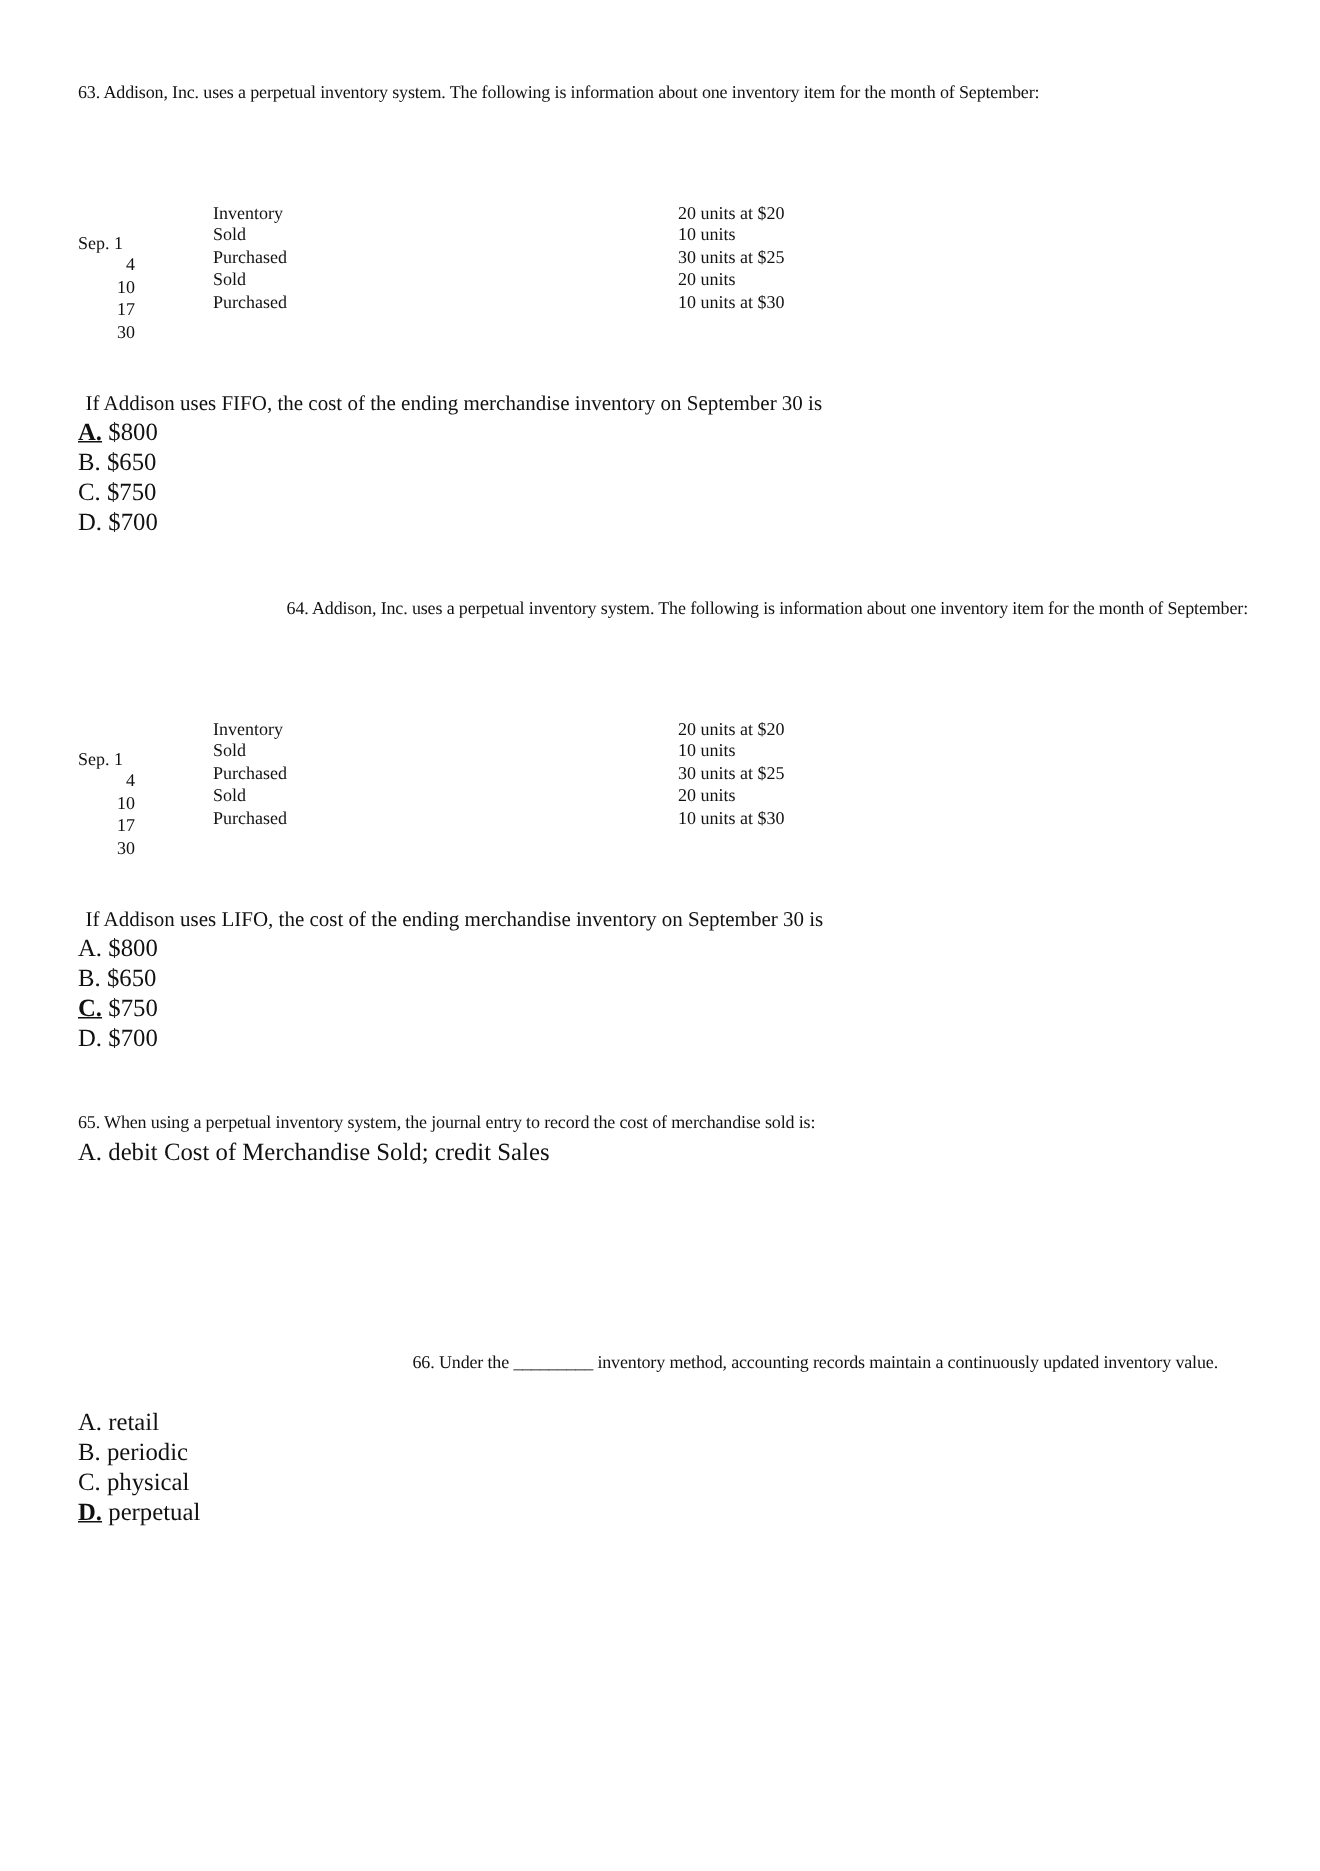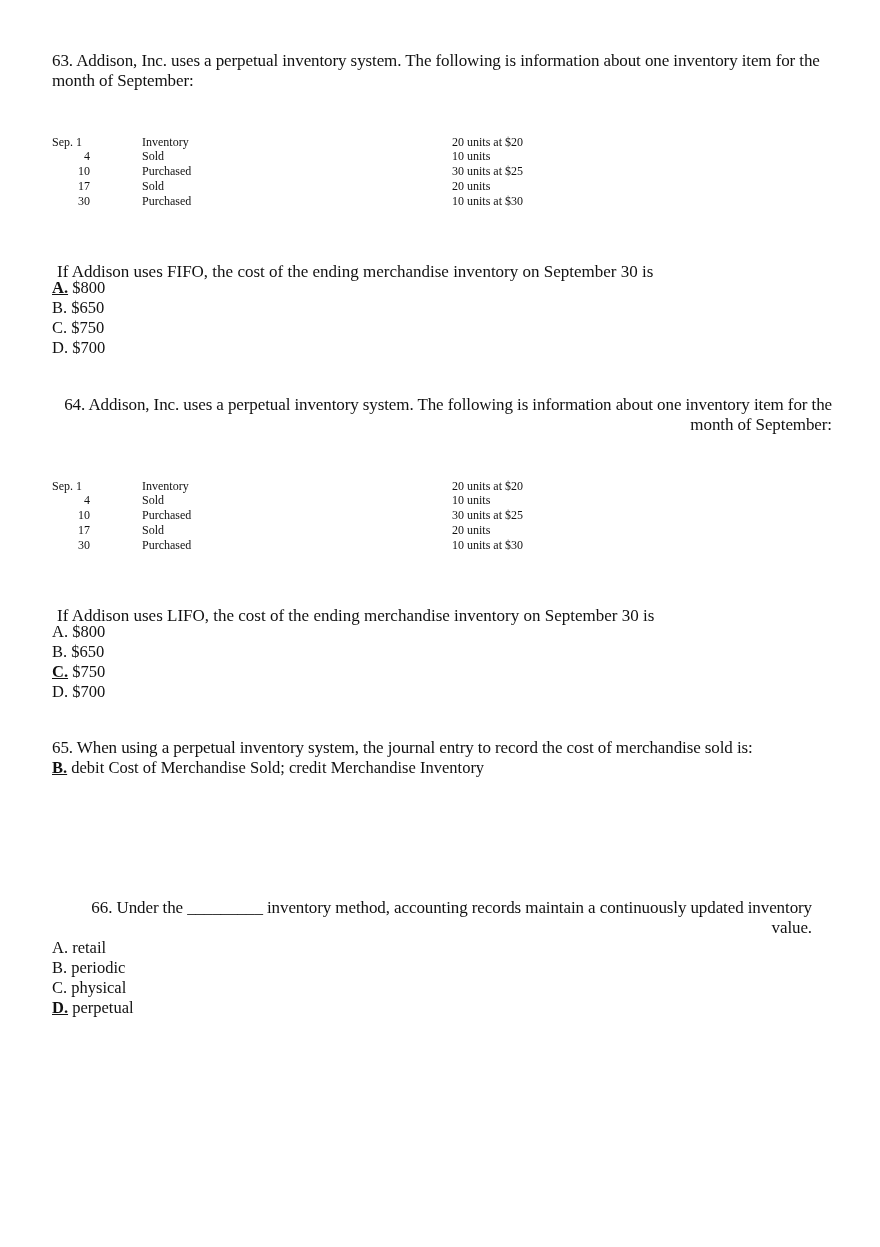--- a/index.html
+++ b/index.html
@@ -1,25 +1,25 @@
 <!DOCTYPE html>
 <html><head>
 <meta charset="utf-8">
 <style>
   html, body { margin: 0; padding: 0; background: #ffffff; }
   body { width: 880px; height: 1247px; position: relative; overflow: hidden;
          font-family: "Liberation Serif", serif; color: #111; }
-  .q-stem { position: absolute; left: 52px; width: 780px; font-size: 17px; line-height: 20px; letter-spacing: -0.1px; }
+  .q-stem { position: absolute; left: 52px; width: 780px; font-size: 12px; line-height: 20px; letter-spacing: -0.1px; }
   .tbl { position: absolute; left: 52px; width: 480px; font-size: 12px; }
   .tbl .row { position: absolute; left: 0; width: 480px; height: 15px; }
-  .tbl .day { position: absolute; width: 38px; text-align: right; }
+  .tbl .day { position: absolute; width: 38px; text-align: right; margin-top: 20px; }
   .tbl .day.first { text-align: left; width: 60px; }
   .tbl .act { position: absolute; left: 90px; }
   .tbl .qty { position: absolute; left: 400px; }
-  .prompt { position: absolute; left: 57px; font-size: 17px; }
+  .prompt { position: absolute; left: 57px; font-size: 14px; }
   .opts { position: absolute; left: 52px; font-size: 16.5px; line-height: 20px; }
   .opt { height: 20px; white-space: nowrap; }
   .letter.correct { font-weight: bold; text-decoration: underline; }
 </style>
 </head>
 <body>
 
 <div class="q-stem" style="top:51px;">
   <span>63.</span>
   <span>Addison, Inc. uses a perpetual inventory system.  The following is information about one inventory item for the month of September:</span>
@@ -96,21 +96,21 @@
   <div class="opt"><span class="letter">B.</span> <span>$650</span></div>
   <div class="opt"><span class="letter correct">C.</span> <span>$750</span></div>
   <div class="opt"><span class="letter">D.</span> <span>$700</span></div>
 </div>
 
 <div class="q-stem" style="top:738px;">
   <span>65.</span>
   <span>When using a perpetual inventory system, the journal entry to record the cost of merchandise sold is:</span>
 </div>
 <div class="opts" style="top:758px;">
-  <div class="opt"><span class="letter correct">B.</span> <span>debit Cost of Merchandise Sold; credit Merchandise Inventory</span></div>
+  <div class="opt"><span class="letter">A.</span> <span>debit Cost of Merchandise Sold; credit Sales</span></div>
 </div>
 
 <div class="q-stem" style="top:898px; width:760px;text-align:right;">
   <span>66.</span>
   <span>Under the _________ inventory method, accounting records maintain a continuously updated inventory value.</span>
 </div>
 <div class="opts" style="top:938px;">
   <div class="opt"><span class="letter">A.</span> <span>retail</span></div>
   <div class="opt"><span class="letter">B.</span> <span>periodic</span></div>
   <div class="opt"><span class="letter">C.</span> <span>physical</span></div>

